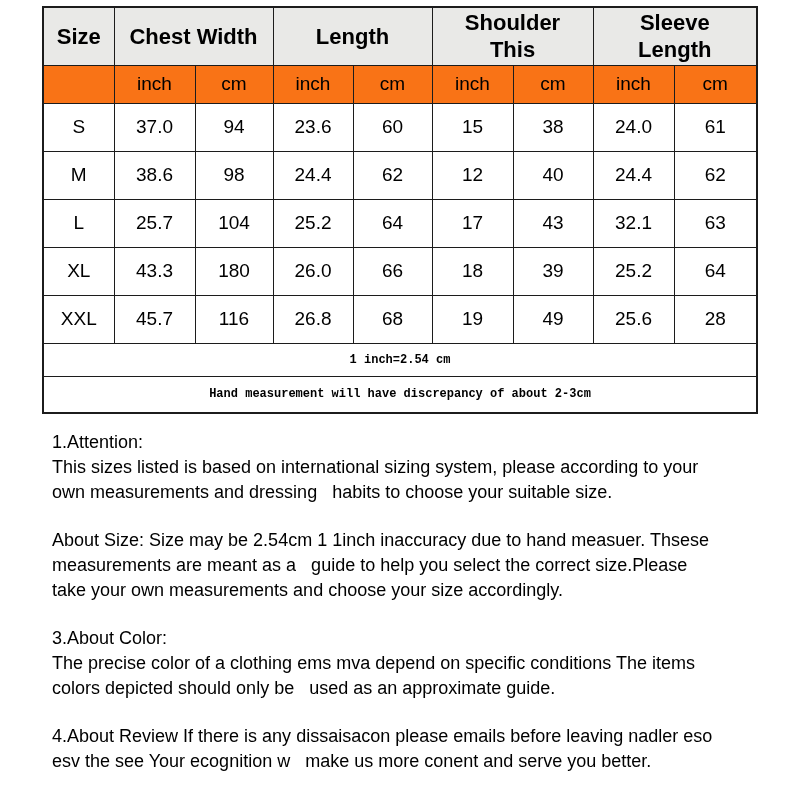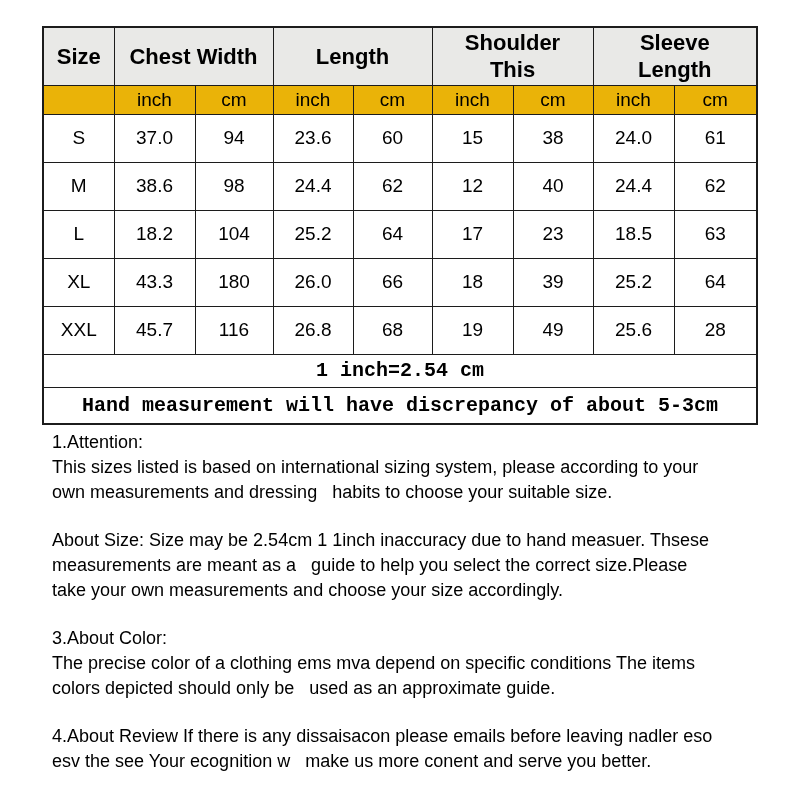--- a/index.html
+++ b/index.html
@@ -8,56 +8,56 @@
     width: 800px; height: 800px;
     background: #ffffff;
     font-family: "Liberation Sans", sans-serif;
     color: #000000;
     overflow: hidden;
   }
   .page { position: relative; width: 800px; height: 800px; }
 
   table.size-table {
     position: absolute;
-    left: 42px; top: 26px;
+    left: 42px; top: 6px;
     width: 714px;
     border-collapse: collapse;
     table-layout: fixed;
     border: 2px solid #1c1c1c;
   }
   table.size-table th, table.size-table td {
     border: 1.5px solid #1c1c1c;
     text-align: center;
     vertical-align: middle;
     padding: 0;
   }
   tr.head-main th {
     background: #e9e9e7;
     font-size: 22px;
     font-weight: bold;
     height: 58px;
     line-height: 27px;
     white-space: pre-line;
   }
   tr.head-units th {
-    background: #eab308;
+    background: #f97316;
     font-size: 19px;
     font-weight: normal;
-    height: 29px;
+    height: 38px;
   }
   tr.data-row td {
     background: #ffffff;
     font-size: 19px;
     height: 48px;
   }
   td.note-cell {
     background: #ffffff;
     font-family: "Liberation Mono", monospace;
     font-weight: bold;
-    font-size: 20px;
+    font-size: 12px;
     letter-spacing: 0px;
   }
   td.note-cell.note-1 { height: 33px; }
   td.note-cell.note-2 { height: 37px; }
 
   .sections {
     position: absolute;
     left: 52px; top: 430px;
     width: 740px;
   }
@@ -126,27 +126,27 @@
         <td>98</td>
         <td>24.4</td>
         <td>62</td>
         <td>12</td>
         <td>40</td>
         <td>24.4</td>
         <td>62</td>
       </tr>
       <tr class="data-row">
         <td>L</td>
-        <td>18.2</td>
+        <td>25.7</td>
         <td>104</td>
         <td>25.2</td>
         <td>64</td>
         <td>17</td>
-        <td>23</td>
-        <td>18.5</td>
+        <td>43</td>
+        <td>32.1</td>
         <td>63</td>
       </tr>
       <tr class="data-row">
         <td>XL</td>
         <td>43.3</td>
         <td>180</td>
         <td>26.0</td>
         <td>66</td>
         <td>18</td>
         <td>39</td>
@@ -161,21 +161,21 @@
         <td>68</td>
         <td>19</td>
         <td>49</td>
         <td>25.6</td>
         <td>28</td>
       </tr>
       <tr>
         <td class="note-cell note-1" colspan="9">1 inch=2.54 cm</td>
       </tr>
       <tr>
-        <td class="note-cell note-2" colspan="9">Hand measurement will have discrepancy of about 5-3cm</td>
+        <td class="note-cell note-2" colspan="9">Hand measurement will have discrepancy of about 2-3cm</td>
       </tr>
     </tbody>
   </table>
 
   <div class="sections">
     <div class="section">
       <div class="sec-heading">1.Attention:</div>
       <div class="sec-body">This sizes listed is based on international sizing system, please according to your
 own measurements and dressing   habits to choose your suitable size.</div>
     </div>

